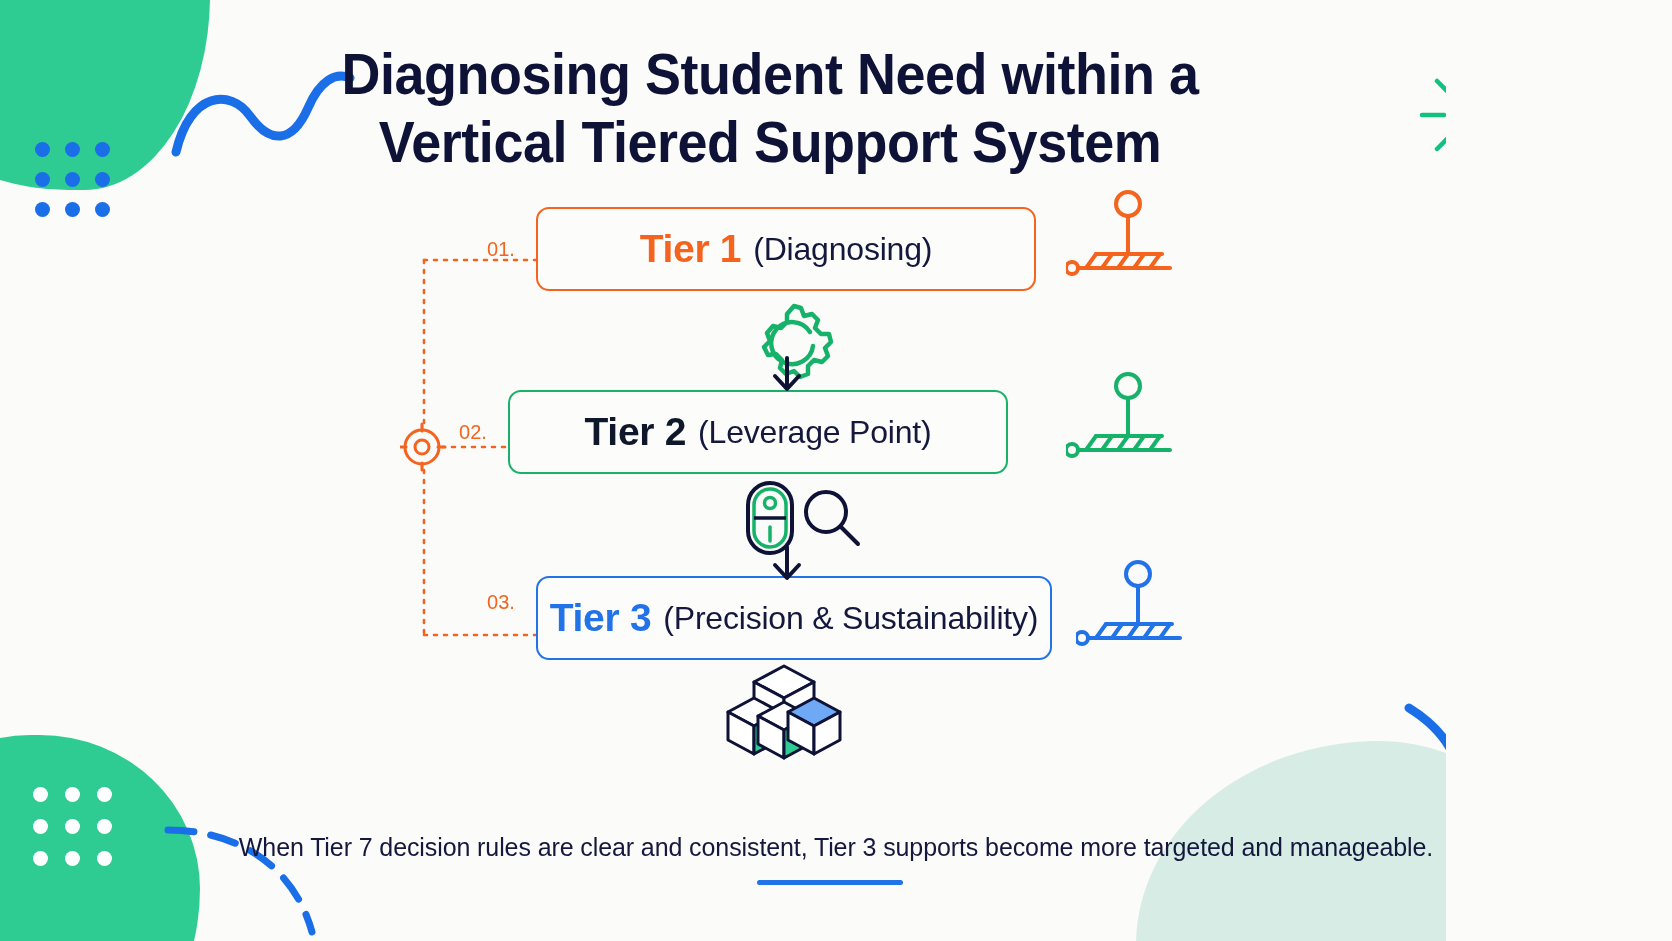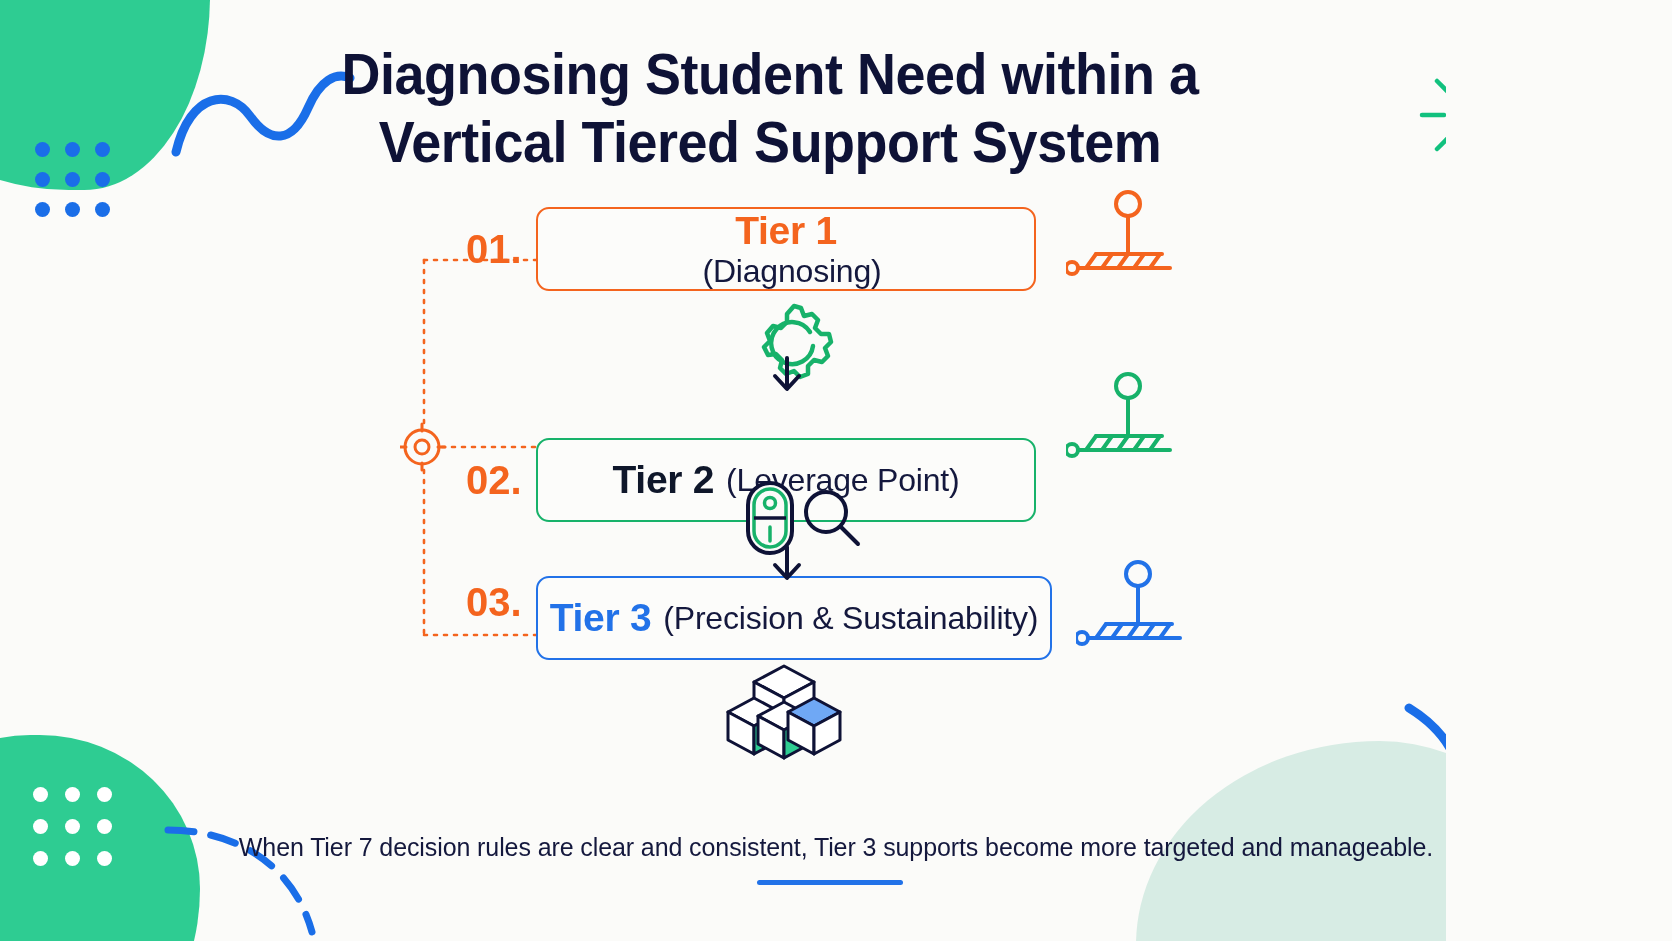--- a/index.html
+++ b/index.html
@@ -49,43 +49,43 @@
     line-height:1.17;
     letter-spacing:-0.5px;
     transform:scaleX(0.93);
     transform-origin:center top;
   }
 
   
   .tier-row { position:absolute; display:flex; align-items:center; }
   .tier-num {
     font-family:"Liberation Sans Narrow","Liberation Sans", sans-serif;
-    font-weight:bold; font-size:40px; color:#f4641e;
-    width:70px; text-align:left;
+    font-weight:normal; font-size:20px; color:#f4641e;
+    width:70px; text-align:center;
   }
   .tier-box {
     border:2.5px solid; border-radius:13px;
     height:84px; display:flex; align-items:center; justify-content:center;
     background:#fcfcfa;
     padding:0 20px; white-space:nowrap;
   }
   .tier-name {
     font-family:"Liberation Sans Narrow","Liberation Sans", sans-serif;
     font-weight:bold; font-size:39px; letter-spacing:-0.3px;
   }
   .tier-paren {
     font-family:"Liberation Sans Narrow","Liberation Sans", sans-serif;
     font-weight:normal; font-size:32px; color:#14183d; margin-left:12px;
     letter-spacing:-0.2px;
   }
 
   .t1 { top:207px; left:466px; }
-  .t1 .tier-box { border-color:#f4641e; width:500px;flex-direction:column; }
+  .t1 .tier-box { border-color:#f4641e; width:500px; }
   .t1 .tier-name { color:#f4641e; }
-  .t2 { top:390px; left:466px;margin-top:48px; }
+  .t2 { top:390px; left:438px; }
   .t2 .tier-box { border-color:#17b26a; width:500px; }
   .t2 .tier-name { color:#0f172a; }
   .t3 { top:544px; left:466px; }
   .t3 .tier-box { border-color:#2272e8; width:516px;margin-top:32px; }
   .t3 .tier-name { color:#2272e8; }
 
   
   .connector { position:absolute; left:400px; top:215px; }
 
   

